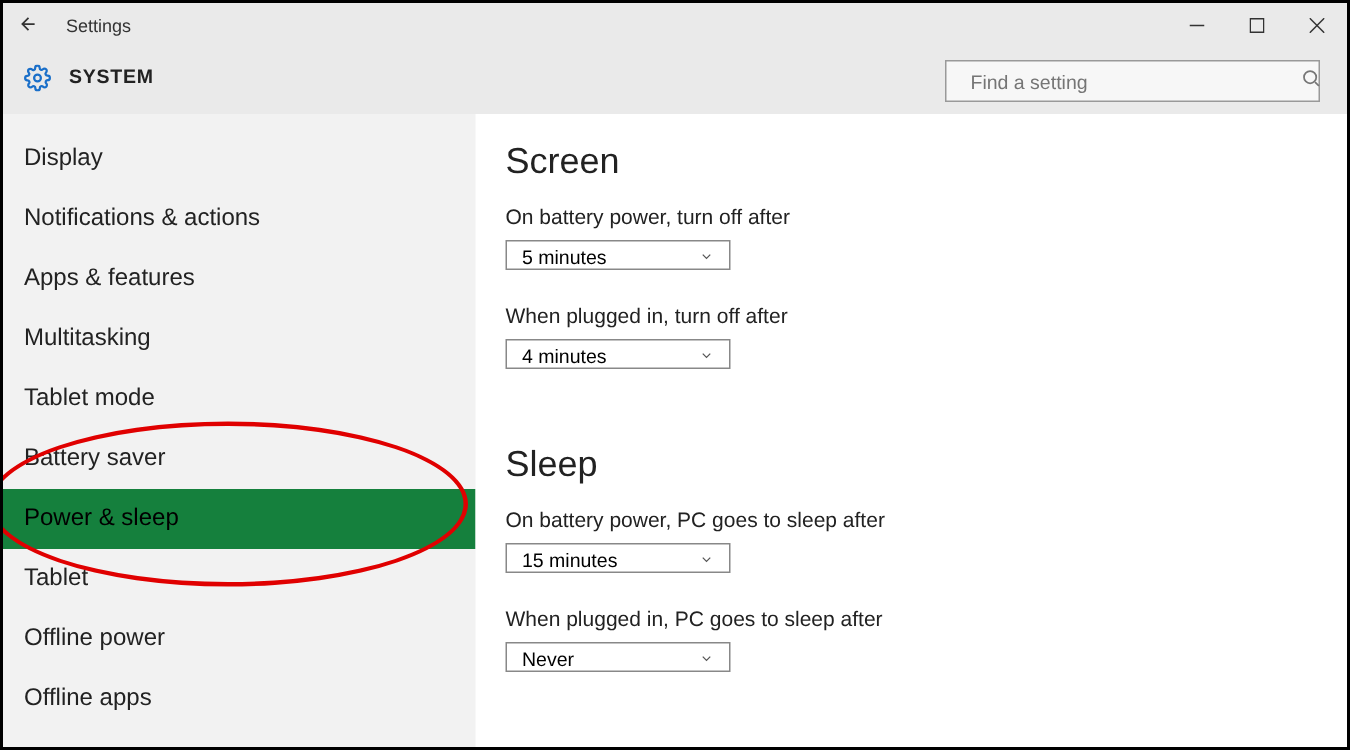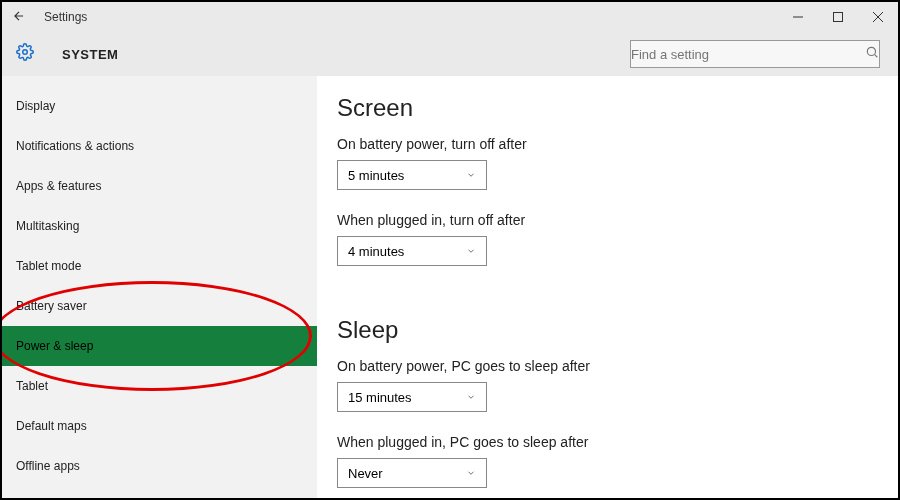--- a/index.html
+++ b/index.html
@@ -30,29 +30,29 @@
       font-size: 12px; cursor: pointer;
     }
     .headerbar {
       height: 44px;
       background: #eaeaea;
       display: flex;
       align-items: center;
       justify-content: space-between;
       padding: 0 18px 0 14px;
     }
-    .headerbar-left { display: flex; align-items: center; gap: 28px; }
+    .headerbar-left { display: flex; align-items: flex-start; gap: 12px; }
     .gear-icon { width: 18px; height: 18px; color: #1a6fc9; }
     .system-label { font-size: 13px; font-weight: 600; letter-spacing: 0.5px; color: #222; }
     .search-box {
       width: 250px; height: 28px;
       border: 1px solid #999;
       background: #f7f7f7;
       display: flex; align-items: center;
-      padding: 0 0;
+      padding: 0 16px;
       justify-content: space-between;
       gap: 44px;
     }
     .search-box input {
       border: none; background: transparent; outline: none;
       font-size: 13px; color: #777; width: 210px;
     }
     .search-icon { width: 14px; height: 14px; color: #777; }
     .body {
       flex: 1;
@@ -64,21 +64,21 @@
       background: #f2f2f2;
       padding-top: 10px;
       overflow-y: auto;
       position: relative;
     }
     .sidebar-item {
       height: 40px;
       display: flex;
       align-items: center;
       padding-left: 14px;
-      font-size: 12px;
+      font-size: 16px;
       color: #222;
       cursor: pointer;
     }
     .sidebar-item.selected {
       background: #15803d;
       color: #000;
     }
     .content {
       flex: 1;
       padding: 18px 20px;
@@ -90,24 +90,24 @@
       color: #222;
       margin-bottom: 14px;
     }
     .field-label {
       font-size: 14px;
       color: #222;
       margin-bottom: 8px;
     }
     .section-gap { height: 28px; }
     .dropdown {
-      width: 150px; height: 30px;
+      width: 150px; height: 20px;
       border: 1px solid #888;
       background: #fff;
-      display: flex; align-items: center; justify-content: space-between;
+      display: flex; align-items: flex-end; justify-content: space-between;
       padding: 0 10px;
       font-size: 13px;
       cursor: pointer;
       margin-bottom: 22px;
     }
     .chevron { width: 10px; height: 10px; }
     .annotation-ellipse {
       position: absolute;
       border: 3px solid #e00000;
       border-radius: 50%;
@@ -195,21 +195,21 @@
       <div class="sidebar-item">
           <span>Battery saver</span>
         </div>
       <div class="sidebar-item selected">
           <span>Power &amp; sleep</span>
         </div>
       <div class="sidebar-item">
           <span>Tablet</span>
         </div>
       <div class="sidebar-item">
-          <span>Default maps</span>
+          <span>Offline power</span>
         </div>
       <div class="sidebar-item">
           <span>Offline apps</span>
         </div>
 
       <div class="annotation-ellipse"></div>
     </div>
 
     <div class="content">
 

